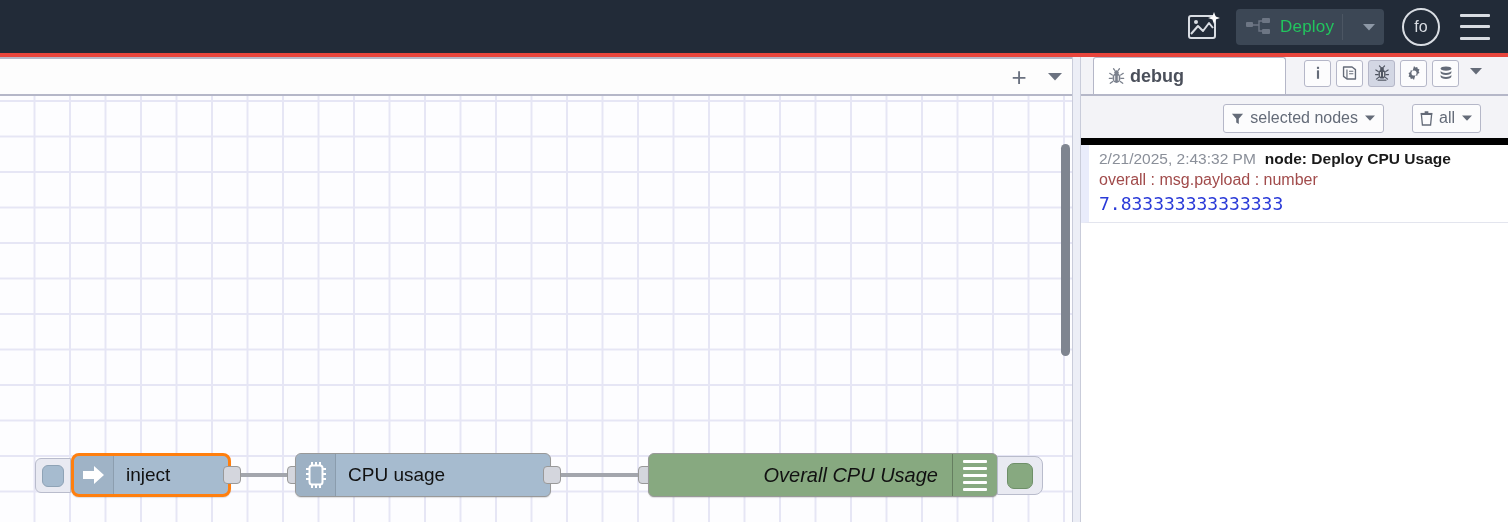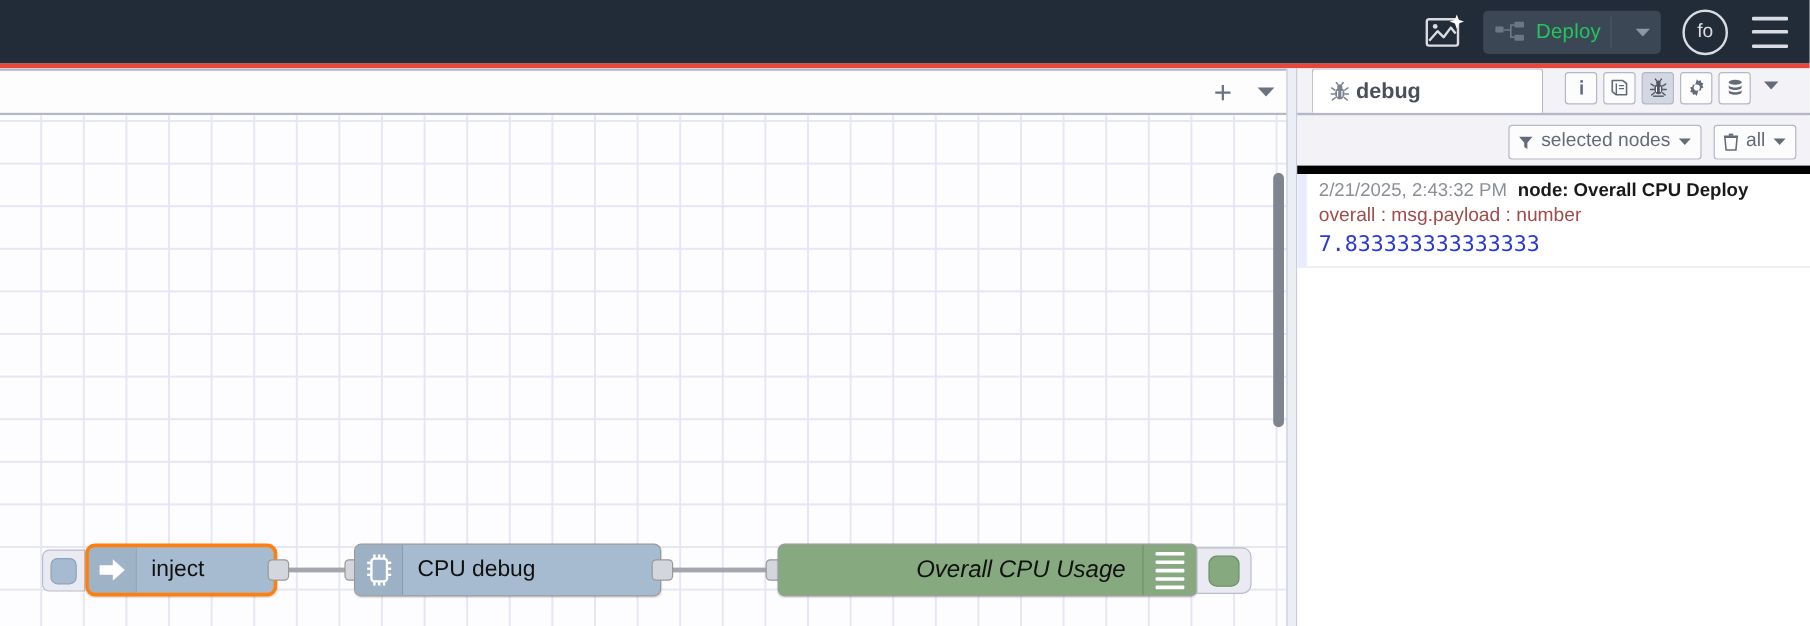--- a/index.html
+++ b/index.html
@@ -259,21 +259,21 @@
   .sb-icon-btn.active { background: #d3d7e4; }
   .sb-caret {
     width: 24px; height: 27px; margin-bottom: 5px;
     display: flex; align-items: center; justify-content: center;
   }
 
   .sb-filterrow {
     position: absolute; left: 0; top: 41px;
     width: 428px; height: 40px;
     display: flex; align-items: center; justify-content: flex-end;
-    padding-right: 12px; gap: 10px;
+    padding-right: 28px; gap: 28px;
     background: #f3f3f7;
   }
   .sb-filter-btn {
     height: 29px;
     border: 1px solid #b5b7c8;
     border-radius: 3px;
     background: #fcfcfd;
     display: flex; align-items: center;
     padding: 0 7px; gap: 6px;
     color: #646b78; font-size: 16px;
@@ -400,21 +400,21 @@
                   <rect x="20" y="17" width="3" height="2"></rect>
                 <rect x="8" y="1" width="2" height="3"></rect>
                   <rect x="12" y="1" width="2" height="3"></rect>
                   <rect x="16" y="1" width="2" height="3"></rect>
                 <rect x="8" y="24" width="2" height="3"></rect>
                   <rect x="12" y="24" width="2" height="3"></rect>
                   <rect x="16" y="24" width="2" height="3"></rect>
               </g>
             </svg>
           </div>
-          <div class="node-label">CPU debug</div>
+          <div class="node-label">CPU usage</div>
         </div>
       </div>
       <div class="port" id="port-cpu-out"></div>
 
       <div class="port" id="port-debug-in"></div>
       <div class="node" id="debug-node">
         <div class="node-body">
           <div class="node-label">Overall CPU Usage</div>
           <div class="debug-node-icon">
             <span></span>
@@ -549,21 +549,21 @@
               <path d="M1 1.5 L6 6.8 L11 1.5 Z" fill="#646b78"></path>
             </svg>
         </span>
       </div>
     </div>
 
     <div class="sb-messages">
       <div class="msg">
         <div class="msg-head">
           <span>2/21/2025, 2:43:32 PM</span>
-          <span class="msg-node">node: Overall CPU Deploy</span>
+          <span class="msg-node">node: Deploy CPU Usage</span>
         </div>
         <div class="msg-topic">overall : msg.payload : number</div>
         <div class="msg-value">7.833333333333333</div>
       </div>
     </div>
 
   </div>
 </div>
 
 </body></html>

